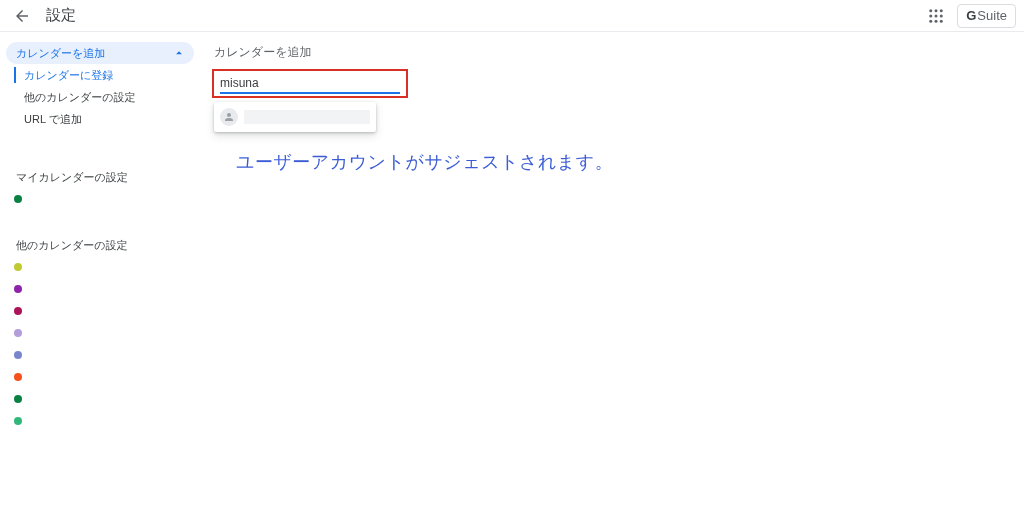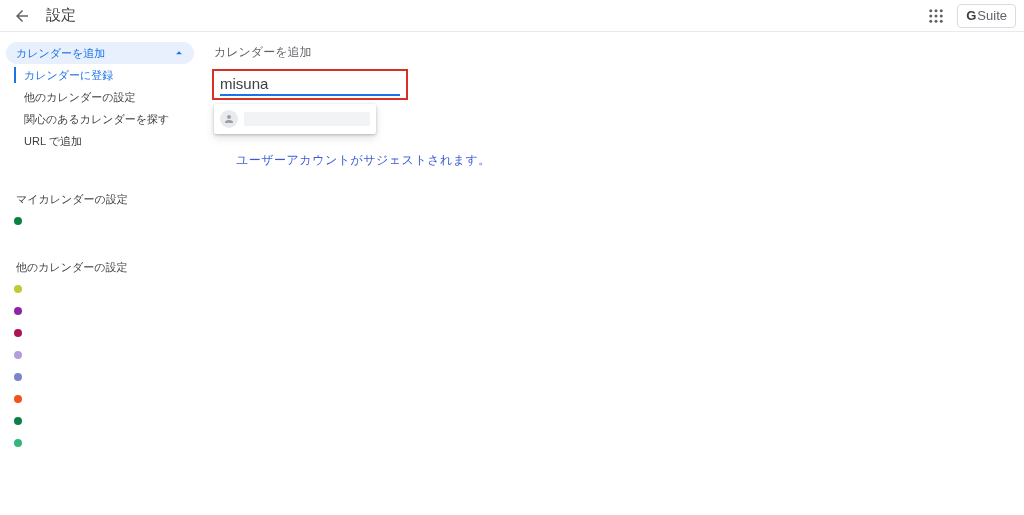--- a/index.html
+++ b/index.html
@@ -113,21 +113,21 @@
     width: 196px;
     border: 2px solid #d93025;
     padding: 4px 6px 2px 6px;
     background: #fff;
   }
   .input-wrap input {
     width: 100%;
     border: none;
     border-bottom: 2px solid #1a73e8;
     padding: 0 0 2px 0;
-    font-size: 15px;
+    font-size: 12px;
     color: #3c4043;
     outline: none;
     background: transparent;
   }
   .suggest-card {
     width: 162px;
     margin-top: 4px;
     margin-left: 2px;
     background: #fff;
     border-radius: 2px;
@@ -144,21 +144,21 @@
     display: flex; align-items: center; justify-content: center;
   }
   .avatar svg { width: 12px; height: 12px; }
   .suggest-text {
     flex: 1;
     height: 14px;
     background: #f1f3f4;
   }
   .annotation {
     margin: 18px 0 0 24px;
-    font-size: 12px;
+    font-size: 18px;
     color: #3b5cd6;
     letter-spacing: .5px;
   }
 </style>
 </head>
 <body>
 
 <div class="header">
   <div class="back-arrow">
     <svg viewBox="0 0 24 24" width="18" height="18" fill="currentColor">
@@ -200,23 +200,20 @@
       </span>
     </div>
 
     <div class="nav-row child child-sel">
       <span>カレンダーに登録</span>
     </div>
     <div class="nav-row child">
       <span>他のカレンダーの設定</span>
     </div>
     <div class="nav-row child">
-      <span>関心のあるカレンダーを探す</span>
-    </div>
-    <div class="nav-row child">
       <span>URL で追加</span>
     </div>
 
     <div class="nav-section-gap"></div>
 
 
     <div class="nav-section-gap"></div>
     <div class="nav-section-gap"></div>
 
     <div class="nav-row">

